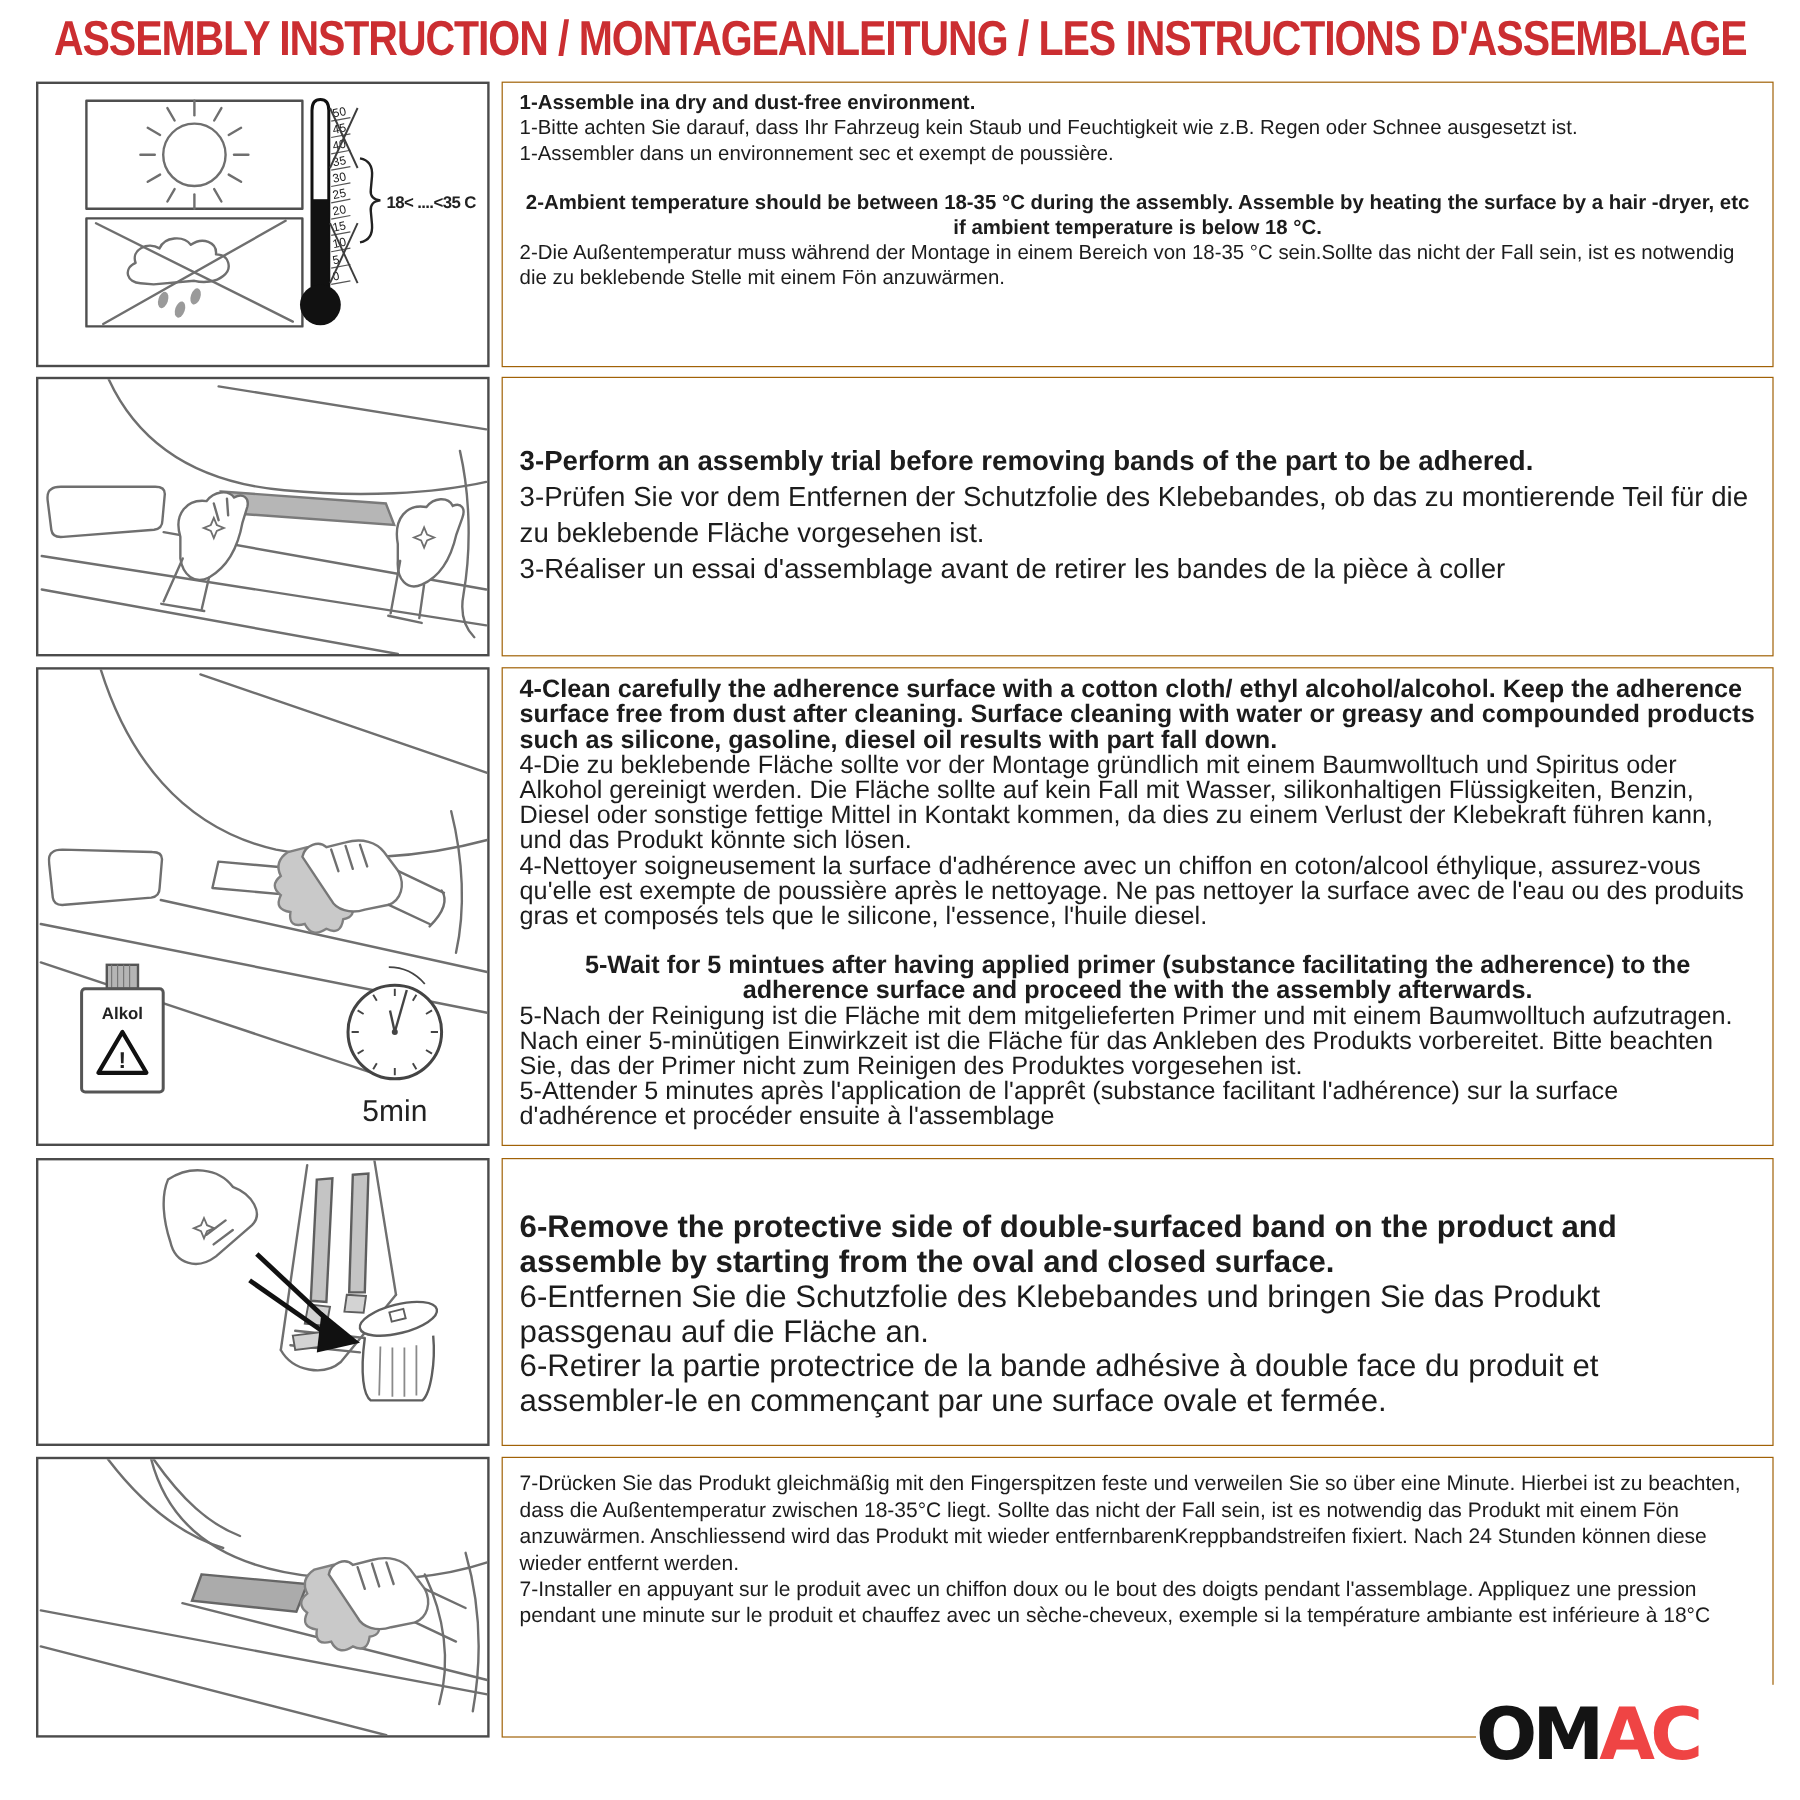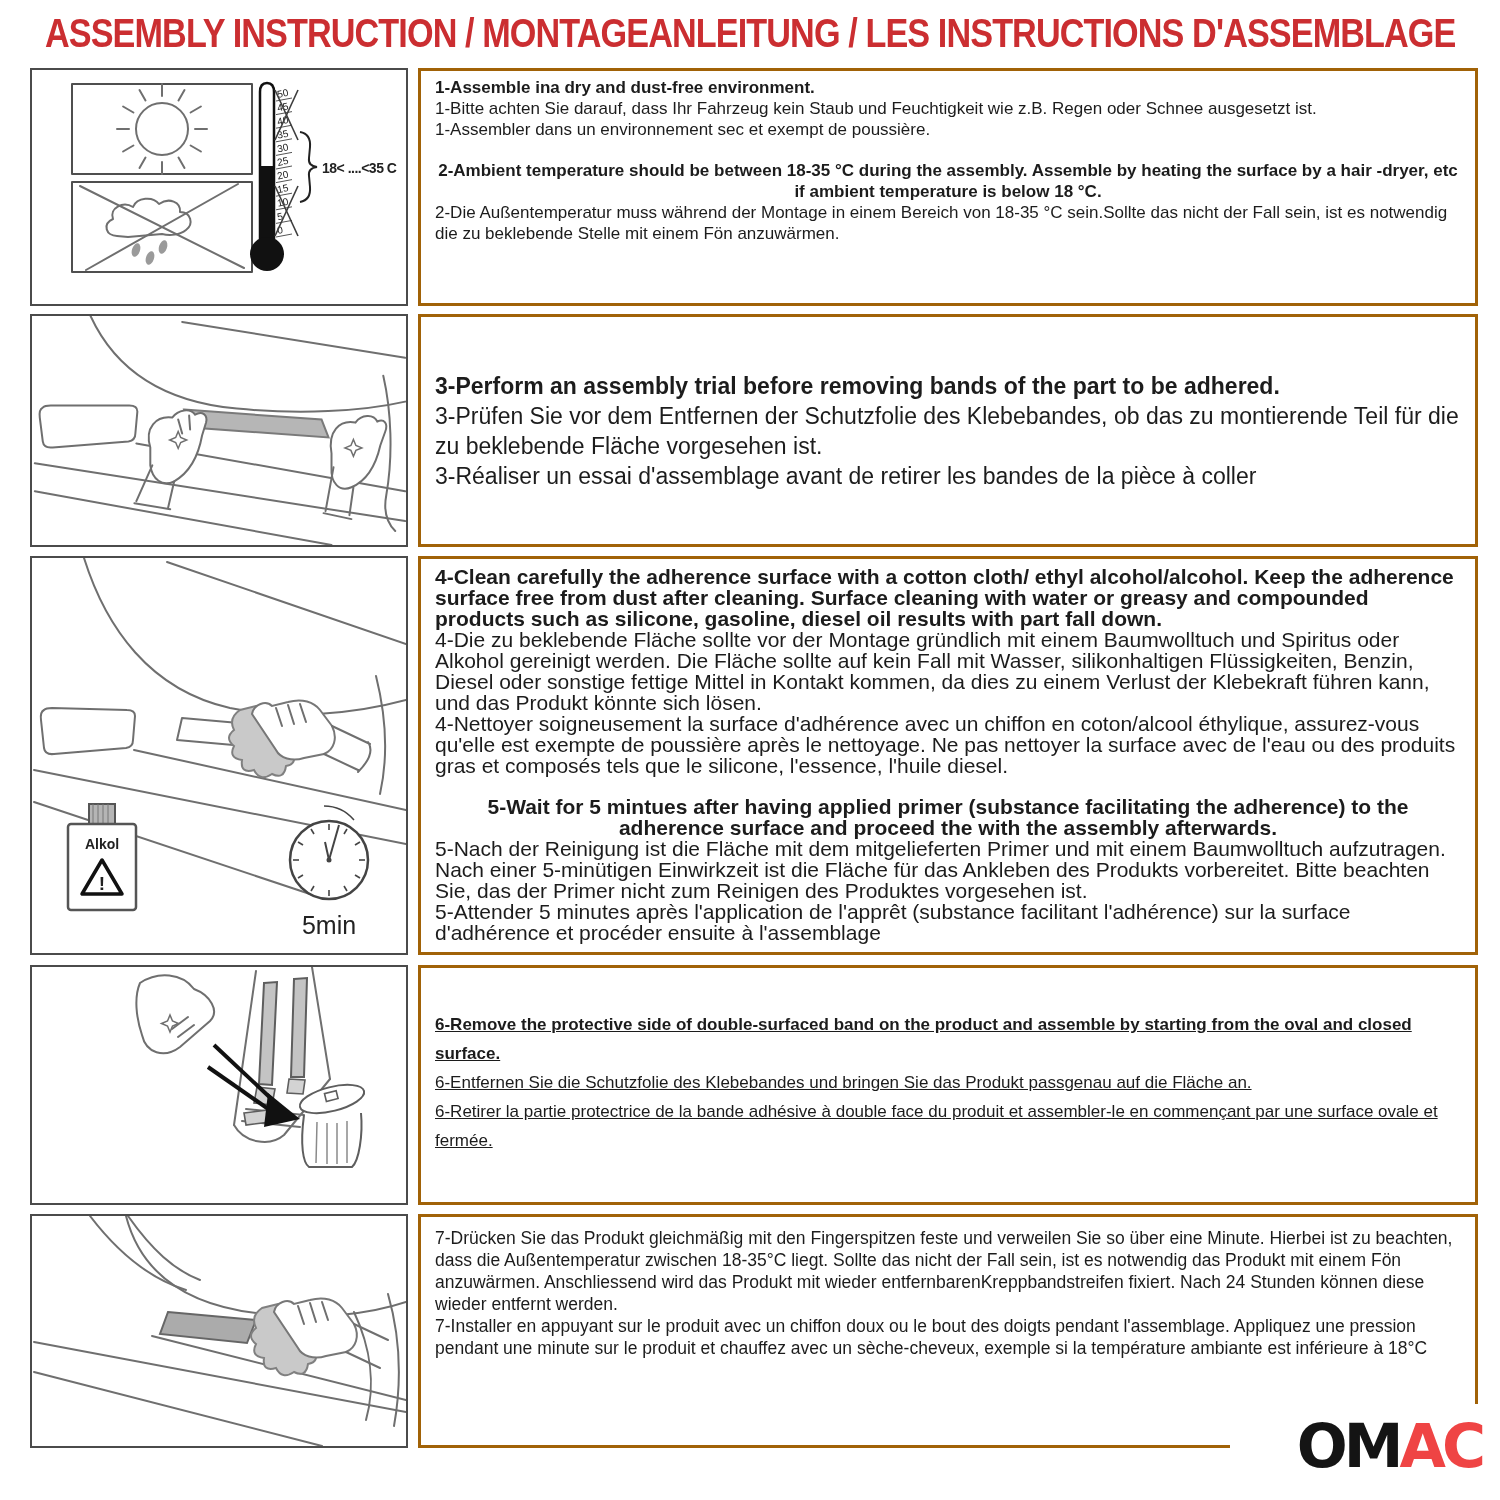--- a/index.html
+++ b/index.html
@@ -6,37 +6,37 @@
   body{width:1500px;height:1500px;position:relative;font-family:"Liberation Sans",sans-serif;color:#1c1c1c;overflow:hidden;}
   .title{position:absolute;left:45px;top:10px;font-size:38px;font-weight:bold;letter-spacing:-1px;color:#cb2e31;white-space:nowrap;transform:scaleX(0.9) scaleY(1.08);transform-origin:left top;}
   .row{position:absolute;left:0;width:1500px;}
   .r1{top:68px;height:238px}
   .r2{top:314px;height:233px}
   .r3{top:556px;height:399px}
   .r4{top:965px;height:240px}
   .r5{top:1214px;height:234px}
   .imgbox{position:absolute;left:30px;top:0;width:378px;height:100%;border:2px solid #4b4b4b;box-sizing:border-box;background:#fff;}
   .imgbox svg{display:block;width:100%;height:100%;}
-  .textbox{position:absolute;left:418px;top:0;width:1060px;height:100%;border:3px solid #a16207;box-sizing:border-box;background:#fff;padding:6px 14px;}
+  .textbox{position:absolute;left:418px;top:0;width:1060px;height:100%;border:1px solid #a16207;box-sizing:border-box;background:#fff;padding:6px 14px;}
   .textbox p{margin:0;}
   .s1 p{font-size:17px;line-height:21px;}
   .s2{padding-top:54px;}
   .s2 p{font-size:23px;line-height:30px;}
   .s3{padding-top:7px;}
   .s3 p{font-size:21px;line-height:21px;}
   .s4{padding-top:42px;}
-  .s4 p{font-size:17px;line-height:29px;text-decoration:underline;}
+  .s4 p{font-size:26px;line-height:29px;}
   .s5{padding-top:10px;}
   .s5 p{font-size:17.5px;line-height:22px;}
   .b{font-weight:bold;}
   .gap{margin-top:20px !important;text-align:center;}
   .art{stroke:#6f6f6f;fill:none;stroke-width:2;stroke-linecap:round;stroke-linejoin:round;}
   .artdark{stroke:#4f4f4f;fill:none;stroke-width:2;stroke-linecap:round;stroke-linejoin:round;}
   .figtext{font-family:"Liberation Sans",sans-serif;fill:#222;}
-  .logo{position:absolute;left:1230px;top:1404px;width:252px;height:84px;background:#fff;display:flex;align-items:center;justify-content:flex-end;font-family:"DejaVu Sans",sans-serif;font-weight:bold;font-size:60px;letter-spacing:-4px;line-height:1;z-index:5;}
+  .logo{position:absolute;left:1230px;top:1404px;width:252px;height:84px;background:#fff;display:flex;align-items:center;font-family:"DejaVu Sans",sans-serif;font-weight:bold;font-size:60px;letter-spacing:-4px;line-height:1;z-index:5;}
   .logo-black{color:#141414;}
   .logo-red{color:#ef4444;}
 </style>
 </head>
 <body>
 
 <div class="title">ASSEMBLY INSTRUCTION / MONTAGEANLEITUNG / LES INSTRUCTIONS D'ASSEMBLAGE</div>
 
 <div class="row r1">
   <div class="imgbox">

